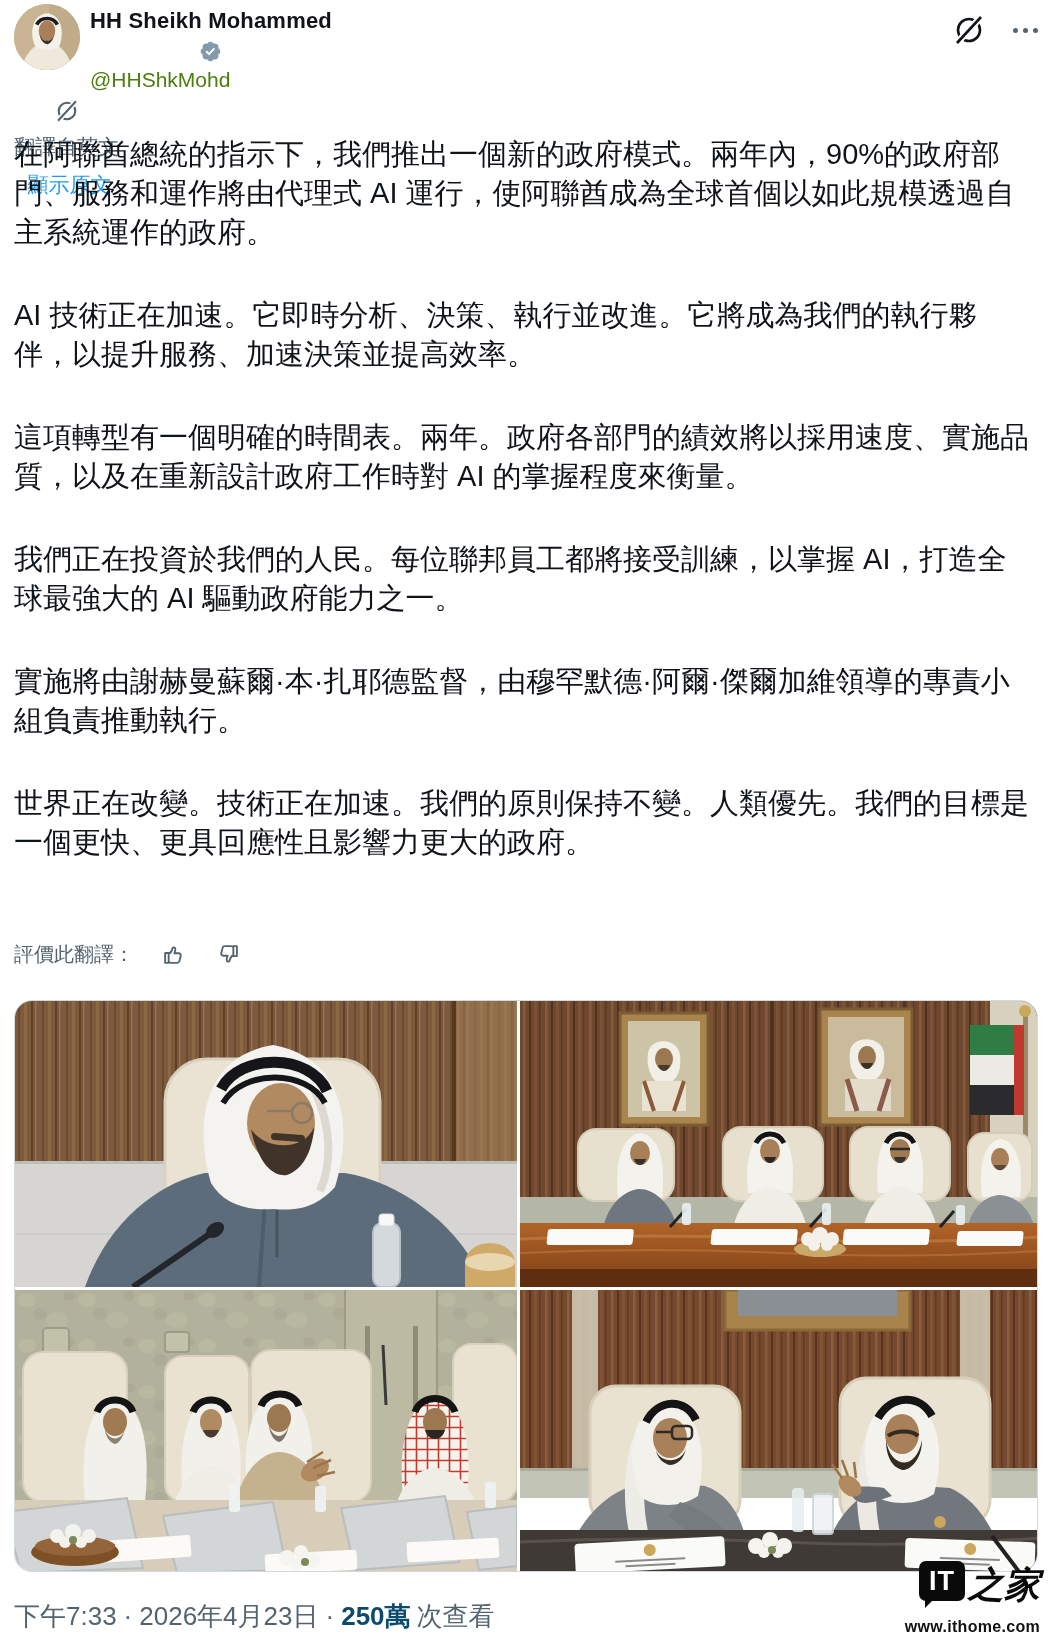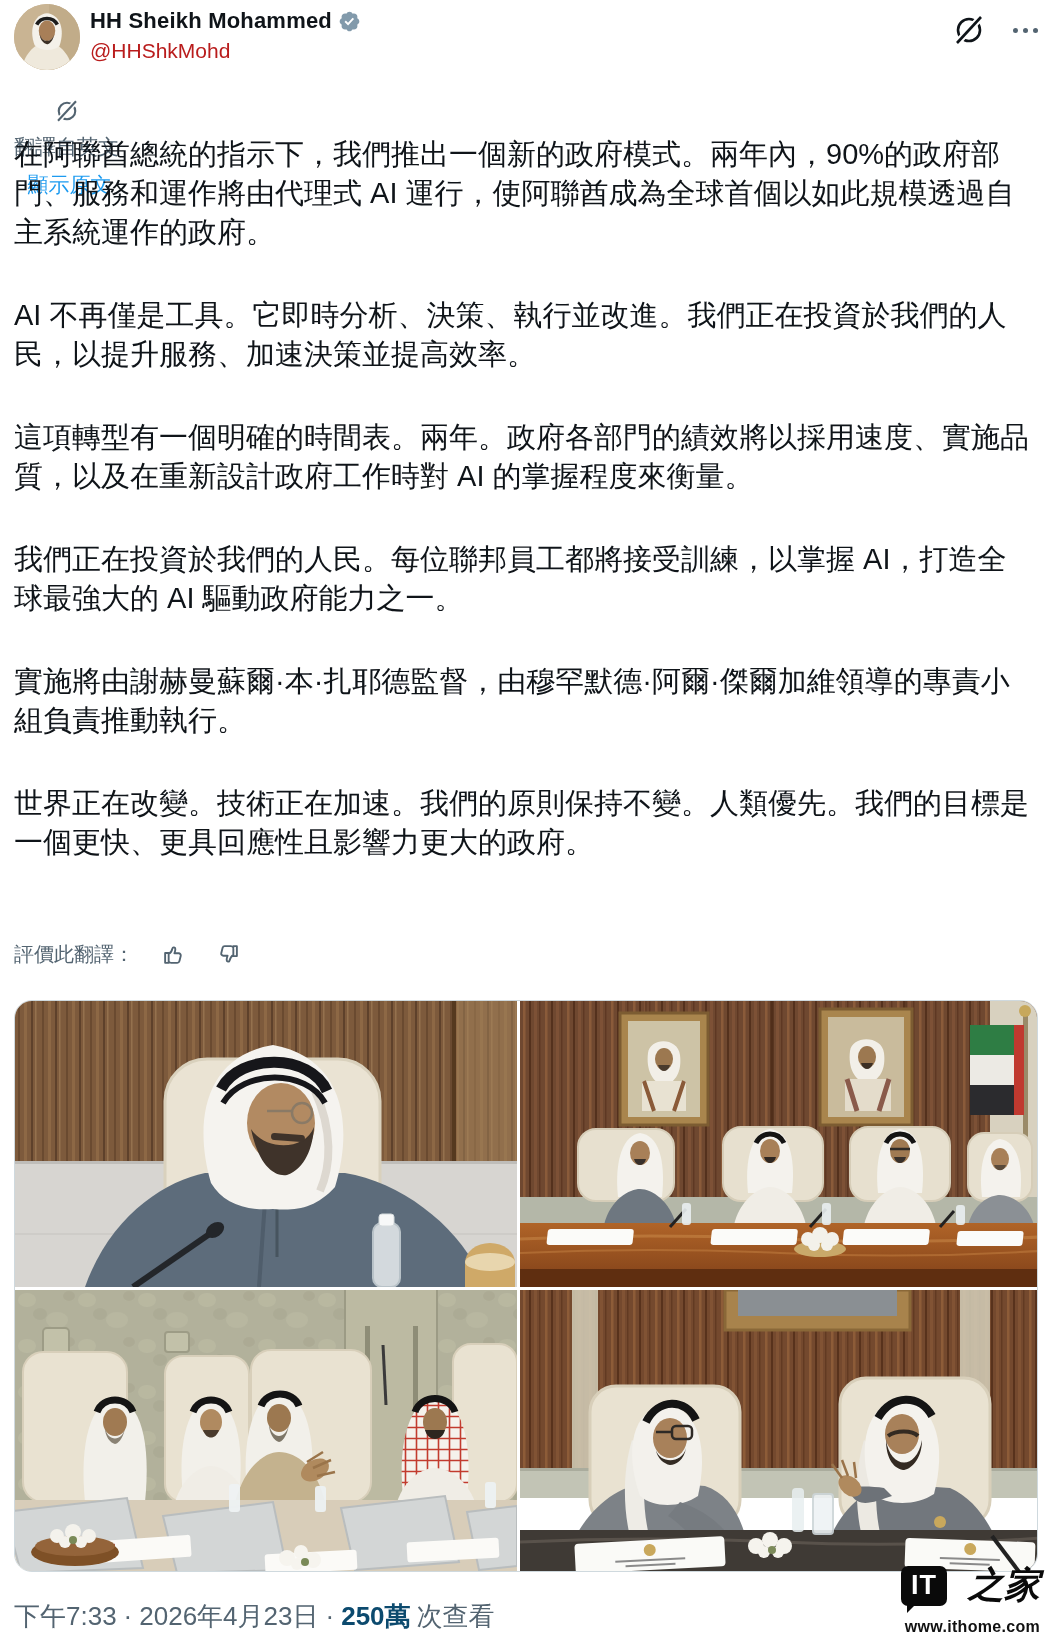--- a/index.html
+++ b/index.html
@@ -5,24 +5,24 @@
   * { margin:0; padding:0; box-sizing:border-box; }
   html,body { background:#fff; }
   .page {
     position:relative; width:1052px; height:1644px; background:#fff;
     font-family:"Liberation Sans","DejaVu Sans",sans-serif; color:#0f1419; overflow:hidden;
   }
   
   .header { position:absolute; top:4px; left:14px; right:14px; display:flex; align-items:flex-start; }
   .avatar { width:66px; height:66px; border-radius:50%; overflow:hidden; flex:0 0 auto; background:#c9b493; }
   .id-block { margin-left:10px; padding-top:4px; }
-  .name-row { display:flex; align-items:center; gap:6px; }
+  .name-row { display:flex; align-items:center; gap:6px;flex-direction:column; }
   .display-name { font-size:22px; font-weight:700; color:#0f1419; letter-spacing:.2px; }
   .badge { width:23px; height:23px; display:inline-block; }
-  .handle { font-size:21px; color:#b91c1c; margin-top:5px; }
+  .handle { font-size:21px; color:#4d7c0f; margin-top:5px; }
   .header-actions { margin-left:auto; display:flex; align-items:center; gap:28px; padding-top:10px; }
   .grok-btn { width:32px; height:32px; }
   .more-dots { display:flex; gap:5px; align-items:center; height:32px; }
   .more-dots span { width:5px; height:5px; border-radius:50%; background:#536471; display:block; }
   
   .translate-bar { position:absolute; top:99px; left:14px; display:flex; align-items:center; gap:10px;flex-direction:column; }
   .translate-bar .g-icon { width:24px; height:24px; }
   .translate-label { font-size:21px; color:#536471; }
   .show-original { font-size:21px; color:#1d9bf0; margin-left:6px; cursor:pointer; }
   
@@ -39,21 +39,21 @@
     gap:3px; border-radius:18px; overflow:hidden; border:1px solid #cfd9de; background:#fff;
   }
   .media-grid .ph { position:relative; overflow:hidden; cursor:pointer; }
   .media-grid svg { display:block; width:100%; height:100%; }
   
   .footer { position:absolute; top:1599px; left:14px; display:flex; align-items:baseline; font-size:26px; color:#536471; }
   .footer .sep { margin:0 7px; }
   .views-count { font-weight:700; color:#0c4a6e; margin-right:6px; }
   
   .watermark { position:absolute; right:12px; bottom:8px; display:flex; flex-direction:column; align-items:flex-end; }
-  .wm-logo-row { display:flex; align-items:center; gap:21px; }
+  .wm-logo-row { display:flex; align-items:flex-start; gap:3px; }
   .wm-it {
     width:46px; height:40px; background:#0a0a0a; color:#fff; border-radius:7px;
     display:flex; align-items:center; justify-content:center;
     font-weight:700; font-size:27px; position:relative; letter-spacing:1px;
   }
   .wm-it::after { content:""; position:absolute; left:6px; bottom:-7px; border:7px solid transparent; border-top-color:#0a0a0a; border-left-color:#0a0a0a; width:0; height:0; }
   .wm-home { font-size:36px; font-weight:700; color:#0a0a0a; font-style:italic; font-family:"Liberation Serif","DejaVu Serif",serif; }
   .wm-url { font-size:16px; font-weight:700; color:#111; margin-top:8px; letter-spacing:.3px; }
 </style>
 </head>
@@ -101,21 +101,21 @@
       <circle cx="16" cy="16" r="11" fill="none" stroke="#536471" stroke-width="2.8"></circle>
       <line x1="4" y1="29" x2="28" y2="3" stroke="#ffffff" stroke-width="7"></line>
       <line x1="4" y1="29" x2="28" y2="3" stroke="#536471" stroke-width="2.8"></line>
     </svg>
     <span class="translate-label">翻譯自英文</span>
     <span class="show-original">顯示原文</span>
   </div>
 
   <div class="tweet-body">
     <p>在阿聯酋總統的指示下，我們推出一個新的政府模式。兩年內，90%的政府部門、服務和運作將由代理式 AI 運行，使阿聯酋成為全球首個以如此規模透過自主系統運作的政府。</p>
-    <p>AI 不再僅是工具。它即時分析、決策、執行並改進。我們正在投資於我們的人民，以提升服務、加速決策並提高效率。</p>
+    <p>AI 技術正在加速。它即時分析、決策、執行並改進。它將成為我們的執行夥伴，以提升服務、加速決策並提高效率。</p>
     <p>這項轉型有一個明確的時間表。兩年。政府各部門的績效將以採用速度、實施品質，以及在重新設計政府工作時對 AI 的掌握程度來衡量。</p>
     <p>我們正在投資於我們的人民。每位聯邦員工都將接受訓練，以掌握 AI，打造全球最強大的 AI 驅動政府能力之一。</p>
     <p>實施將由謝赫曼蘇爾·本·扎耶德監督，由穆罕默德·阿爾·傑爾加維領導的專責小組負責推動執行。</p>
     <p>世界正在改變。技術正在加速。我們的原則保持不變。人類優先。我們的目標是一個更快、更具回應性且影響力更大的政府。</p>
   </div>
 
   <div class="rating-row">
     <span class="rating-label">評價此翻譯：</span>
     <svg class="thumb" viewBox="0 0 24 24">
       <path d="M3 10.5h3.4V20H3z M6.4 18.6c.5.9 1.4 1.4 2.4 1.4h5.9c1 0 1.8-.7 2-1.6l1.3-5.1c.3-1.3-.7-2.5-2-2.5h-4.1c.5-1.2.9-2.8.9-4.1 0-1.7-2.4-2.2-2.8-.5-.6 2.5-1.9 4.6-3.6 5.3" fill="none" stroke="#536471" stroke-width="1.8" stroke-linejoin="round" stroke-linecap="round"></path>

